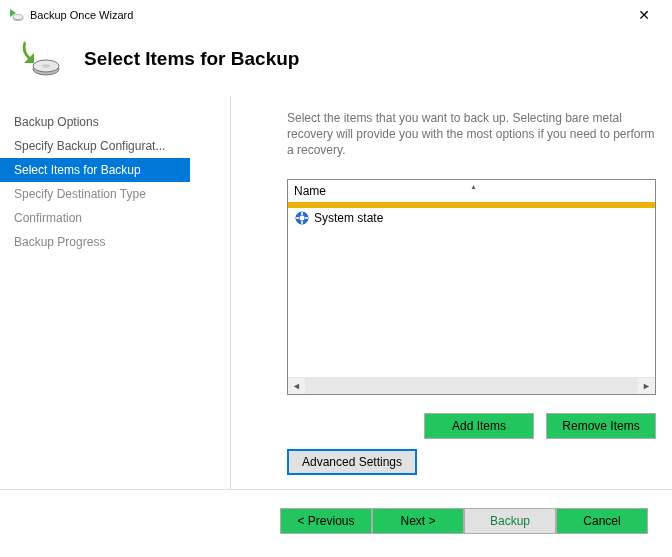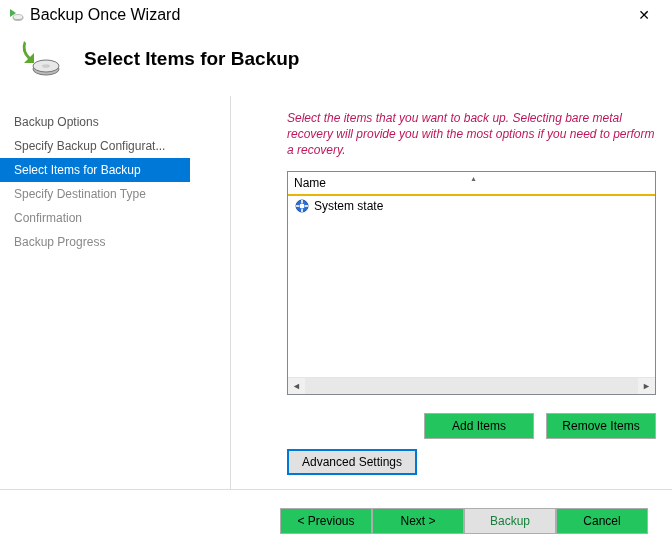--- a/index.html
+++ b/index.html
@@ -1,40 +1,40 @@
 <!DOCTYPE html>
 <html><head>
   <meta charset="utf-8">
   <style>
     * { box-sizing: border-box; margin: 0; padding: 0; font-family: 'Segoe UI', Tahoma, sans-serif; }
     body { width: 672px; height: 557px; background: #fff; font-size: 12px; }
     
     .titlebar { display: flex; align-items: center; padding: 6px 8px; height: 30px; }
     .titlebar-icon { width: 16px; height: 16px; margin-right: 6px; }
-    .titlebar-text { flex: 1; font-size: 16px; }
+    .titlebar-text { flex: 1; font-size: 11px; }
     .close-btn { width: 40px; height: 24px; display: flex; align-items: center; justify-content: center; font-size: 14px; cursor: pointer; }
     
     .header { display: flex; align-items: center; padding: 8px 20px 16px 20px; height: 66px; }
     .header-icon { width: 40px; height: 40px; margin-right: 24px; }
     .header-title { font-size: 19px; font-weight: 600; color: #000; }
     
     .body-area { display: flex; height: 394px; border-bottom: 1px solid #ddd; gap: 40px; }
     
     .sidebar { width: 190px; padding: 14px 0; }
     .sidebar-item { padding: 5px 14px; font-size: 12px; color: #555; cursor: pointer; white-space: nowrap; overflow: hidden; text-overflow: ellipsis; }
     .sidebar-item.active { background: #0078d7; color: #fff; }
     .sidebar-item.disabled { color: #888; }
     
     .vsep { width: 1px; background: #ddd; }
     
     .main { flex: 1; padding: 14px 16px; display: flex; flex-direction: column; }
-    .description { font-size: 12px; color: #be185d; line-height: 1.35; margin-bottom: 12px; font-style: italic; }
+    .description { font-size: 12px; color: #737373; line-height: 1.35; margin-bottom: 20px; }
     
     .list-frame { border: 1px solid #828790; flex: 1; display: flex; flex-direction: column; background: #fff; overflow: hidden; }
-    .list-header { padding: 4px 6px; font-size: 12px; background: #fff; border-bottom: 2px solid #eab308; position: relative; }
+    .list-header { padding: 4px 6px; font-size: 12px; background: #fff; border-bottom: 6px solid #eab308; position: relative; }
     .sort-indicator { position: absolute; left: 50%; top: 2px; font-size: 8px; color: #666; }
     .list-body { flex: 1; overflow: auto; }
     .list-row { display: flex; align-items: center; padding: 2px 6px; font-size: 12px; gap: 4px; }
     .item-icon { width: 16px; height: 16px; flex-shrink: 0; }
     .hscroll { height: 17px; background: #f0f0f0; display: flex; align-items: center; border-top: 1px solid #e5e5e5; }
     .hscroll .arrow { width: 17px; height: 17px; display: flex; align-items: center; justify-content: center; font-size: 9px; color: #555; background: #f0f0f0; }
     .hscroll .track { flex: 1; height: 17px; background: #e8e8e8; }
     
     .action-buttons { display: flex; justify-content: flex-end; gap: 12px; margin-top: 18px; }
     .action-buttons-row2 { display: flex; justify-content: flex-start; margin-top: 10px; }

